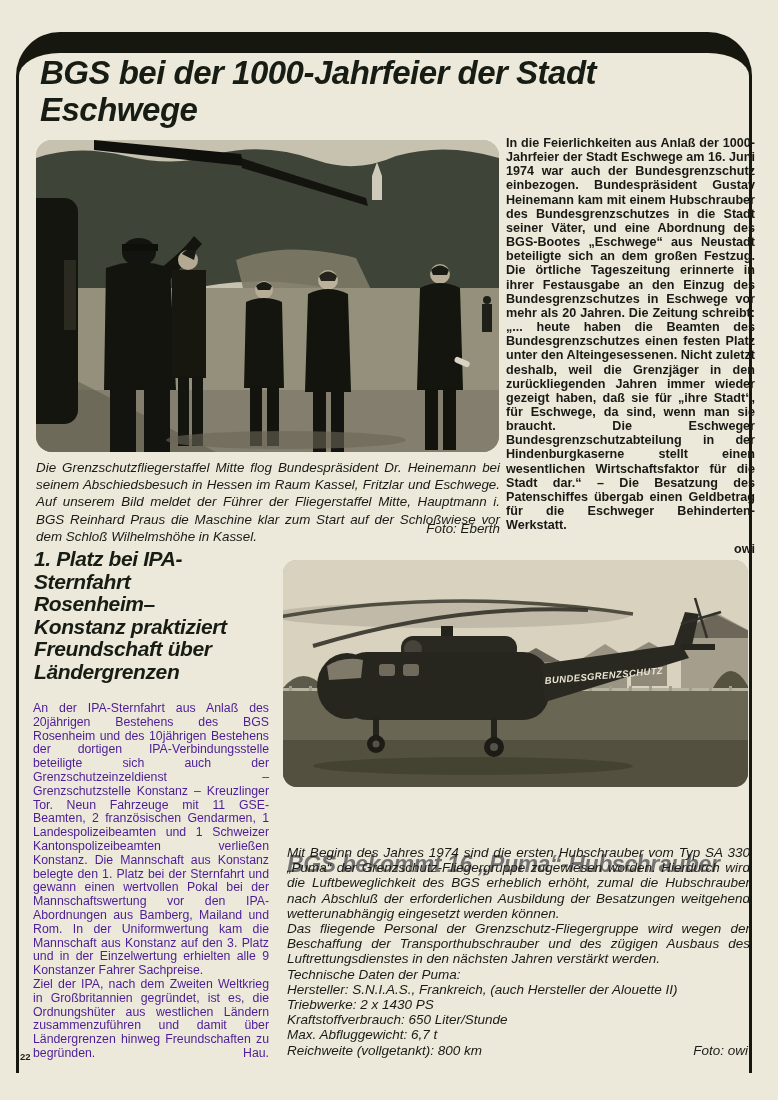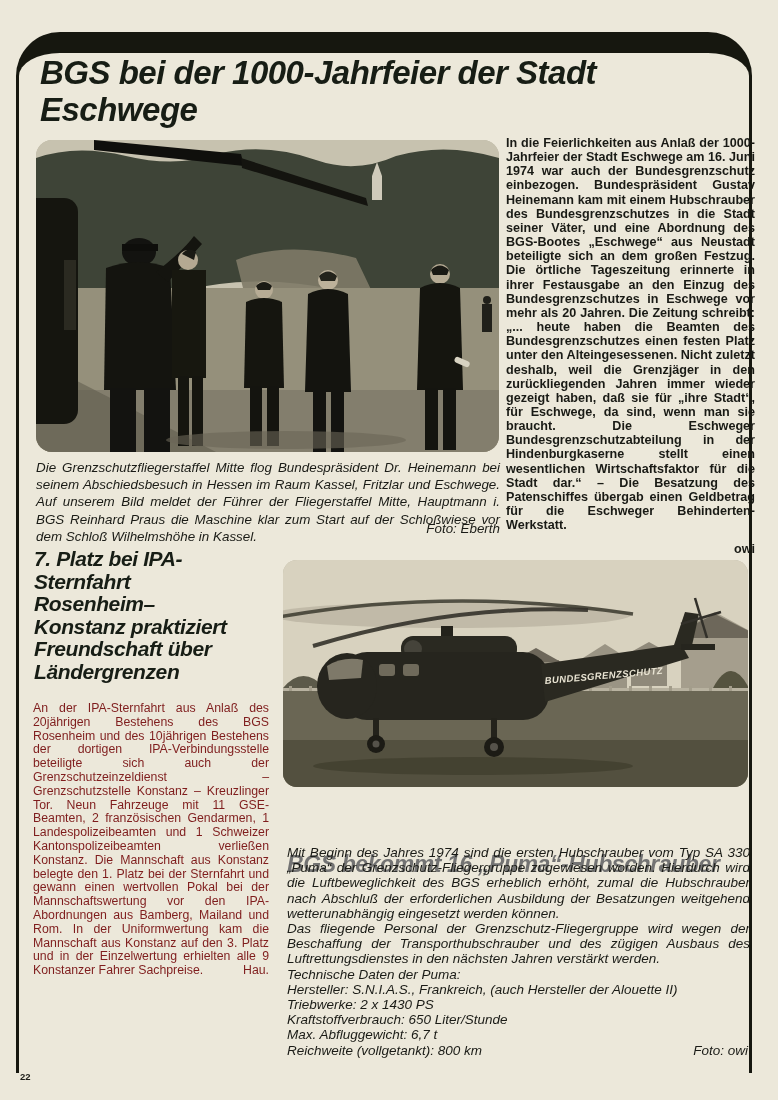--- a/index.html
+++ b/index.html
@@ -43,40 +43,40 @@
     text-align:justify;color:#1a1b16;
   }
   .caption .credit{position:absolute;right:0;bottom:8px;font-style:italic;}
   .ipa-headline{
     position:absolute;left:34px;top:548px;width:248px;
     font-size:21px;line-height:22.6px;font-weight:bold;font-style:italic;
     letter-spacing:-0.4px;color:#171d15;
   }
   .ipa-body{
     position:absolute;left:33px;top:702px;width:236px;
-    font-size:12.3px;line-height:13.8px;text-align:justify;color:#7f1d1d;
+    font-size:12.3px;line-height:13.8px;text-align:justify;color:#4c1d95;
   }
   .ipa-body .p{margin:0;}
   .ipa-body .signoff-abs{position:absolute;right:0;bottom:0;background:#ece8da;padding-left:6px;margin-left:37px;}
   .puma-headline{
     position:absolute;left:287px;top:810px;width:462px;
     font-size:23px;line-height:25px;font-weight:bold;font-style:italic;
     letter-spacing:-0.4px;color:#737373;margin-top:42px;
   }
   .puma-body{
     position:absolute;left:287px;top:845px;width:463px;
     font-size:13.5px;line-height:15.2px;font-style:italic;font-weight:500;
     color:#1a1b16;
   }
   .puma-body .p{text-align:justify;margin:0;}
   .puma-body .tech{margin:0;}
   .puma-body .credit-abs{position:absolute;right:2px;bottom:0;background:#ece8da;padding-left:6px;}
   .page-number{
     position:absolute;left:20px;top:1051px;
-    font-size:9.5px;font-weight:bold;color:#1b1c17;margin-top:20px;
+    font-size:9.5px;font-weight:bold;color:#1b1c17;
   }
 </style>
 </head>
 <body>
 
 <div class="page">
 
   <div class="frame"></div>
 
   <div class="title">BGS bei der 1000-Jahrfeier der Stadt Eschwege</div>
@@ -150,30 +150,31 @@
     <div>In die Feierlichkeiten aus Anlaß der 1000-Jahrfeier der Stadt Eschwege am 16. Juni 1974 war auch der Bundesgrenzschutz einbezogen. Bundespräsident Gustav Heinemann kam mit einem Hubschrauber des Bundesgrenzschutzes in die Stadt seiner Väter, und eine Abordnung des BGS-Bootes „Eschwege“ aus Neustadt beteiligte sich an dem großen Festzug. Die örtliche Tageszeitung erinnerte in ihrer Festausgabe an den Einzug des Bundesgrenzschutzes in Eschwege vor mehr als 20 Jahren. Die Zeitung schreibt: „... heute haben die Beamten des Bundesgrenzschutzes einen festen Platz unter den Alteingesessenen. Nicht zuletzt deshalb, weil die Grenzjäger in den zurückliegenden Jahren immer wieder gezeigt haben, daß sie für „ihre Stadt“, für Eschwege, da sind, wenn man sie braucht. Die Eschweger Bundesgrenzschutzabteilung in der Hindenburgkaserne stellt einen wesentlichen Wirtschaftsfaktor für die Stadt dar.“ – Die Besatzung des Patenschiffes übergab einen Geldbetrag für die Eschweger Behinderten-Werkstatt.</div>
     <div class="signoff">owi</div>
   </div>
 
   <div class="caption">
     <span>Die Grenzschutzfliegerstaffel Mitte flog Bundespräsident Dr. Heinemann bei seinem Abschiedsbesuch in Hessen im Raum Kassel, Fritzlar und Eschwege. Auf unserem Bild meldet der Führer der Fliegerstaffel Mitte, Hauptmann i. BGS Reinhard Praus die Maschine klar zum Start auf der Schloßwiese vor dem Schloß Wilhelmshöhe in Kassel.</span>
     <span class="credit">Foto: Eberth</span>
   </div>
 
   <div class="ipa-headline">
-    <div>7. Platz bei IPA-</div>
+    <div>1. Platz bei IPA-</div>
     <div>Sternfahrt</div>
     <div>Rosenheim–</div>
     <div>Konstanz praktiziert</div>
     <div>Freundschaft über</div>
     <div>Ländergrenzen</div>
   </div>
 
   <div class="ipa-body">
     <p class="p">An der IPA-Sternfahrt aus Anlaß des 20jährigen Bestehens des BGS Rosenheim und des 10jährigen Bestehens der dortigen IPA-Verbindungsstelle beteiligte sich auch der Grenzschutzeinzeldienst – Grenzschutzstelle Konstanz – Kreuzlinger Tor. Neun Fahrzeuge mit 11 GSE-Beamten, 2 französischen Gendarmen, 1 Landespolizeibeamten und 1 Schweizer Kantonspolizeibeamten verließen Konstanz. Die Mannschaft aus Konstanz belegte den 1. Platz bei der Sternfahrt und gewann einen wertvollen Pokal bei der Mannschaftswertung vor den IPA-Abordnungen aus Bamberg, Mailand und Rom. In der Uniformwertung kam die Mannschaft aus Konstanz auf den 3. Platz und in der Einzelwertung erhielten alle 9 Konstanzer Fahrer Sachpreise.</p>
+    <p class="p">Ziel der IPA, nach dem Zweiten Weltkrieg in Großbritannien gegründet, ist es, die Ordnungshüter aus westlichen Ländern zusammenzuführen und damit über Ländergrenzen hinweg Freundschaften zu begründen.</p>
     <span class="signoff-abs">Hau.</span>
   </div>
 
   <div class="photo photo-puma">
     <svg width="465" height="227" viewBox="0 0 465 227">
       <rect x="0" y="0" width="465" height="227" fill="#d8d2bf"></rect>
 
       <g>
         <polygon points="398,70 432,52 465,70 465,128 398,128" fill="#a59e8d"></polygon>
         <polygon points="396,72 432,54 468,72 468,78 396,78" fill="#6d675a"></polygon>

